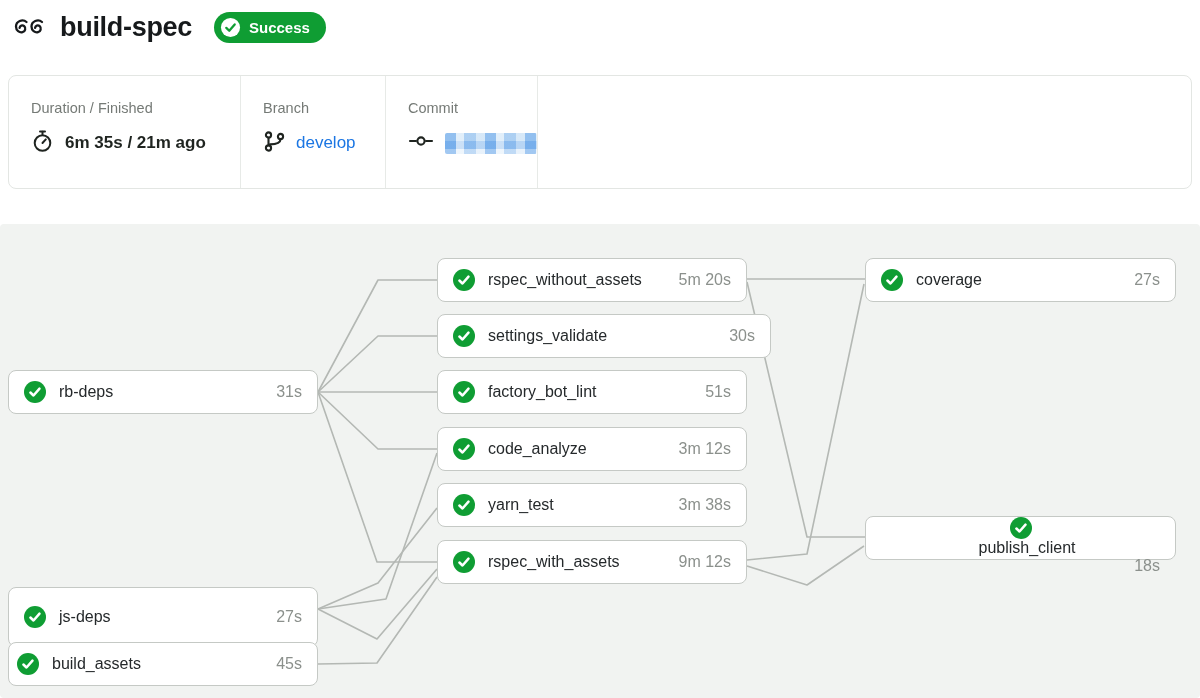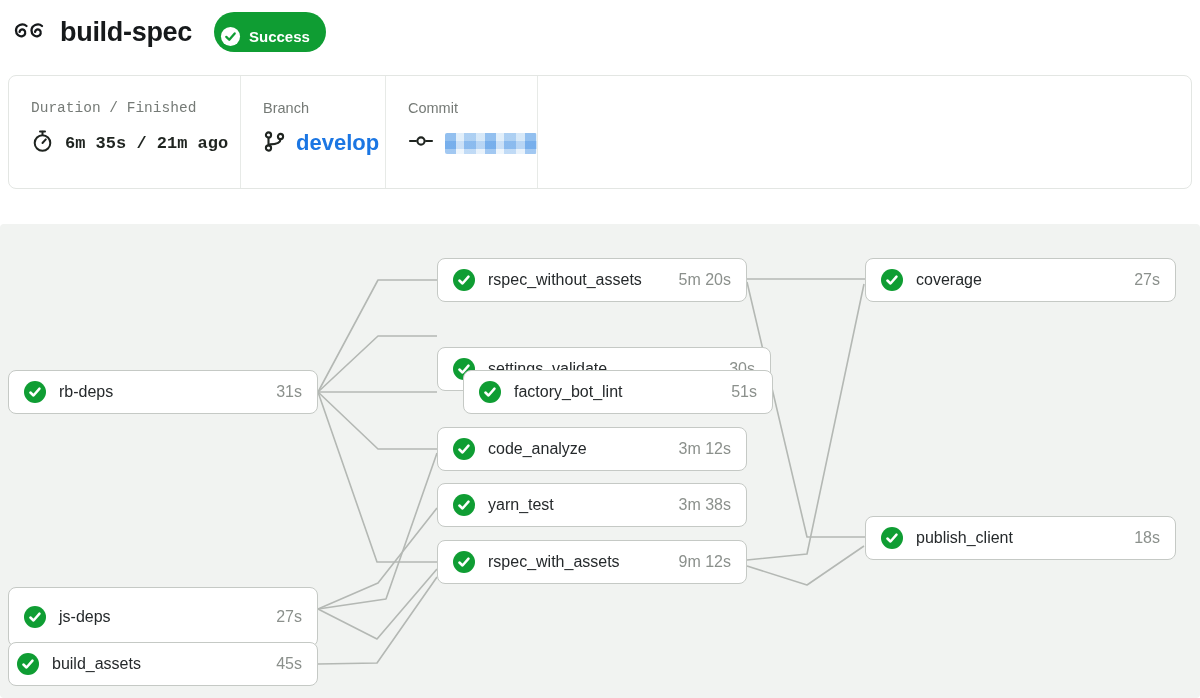--- a/index.html
+++ b/index.html
@@ -4,34 +4,34 @@
 <style>
   * { margin:0; padding:0; box-sizing:border-box; }
   html,body { width:1200px; height:698px; background:#ffffff;
     font-family:"Liberation Sans", sans-serif; overflow:hidden; position:relative; }
 
   
   .hdr { position:absolute; top:12px; left:12px; display:flex; align-items:center; gap:14px; }
   .logo svg { display:block; }
   .title { font-size:27px; font-weight:bold; color:#16191b; letter-spacing:-0.3px; }
   .badge { display:inline-flex; align-items:center; gap:8px; background:#0f9d33;
-    border-radius:999px; padding:14px 16px 5px 6px; margin-left:8px; }
+    border-radius:999px; padding:5px 16px 5px 6px; margin-left:8px; }
   .badge .bc { width:21px; height:21px; }
   .badge .bt { color:#ffffff; font-size:15px; font-weight:600; }
 
   
   .meta { position:absolute; left:8px; right:8px; top:75px; height:114px; background:#fff;
     border:1px solid #e3e6e3; border-radius:8px; display:flex; }
   .meta .sec { padding:24px 0 0 22px; }
   .meta .sec.b { border-right:1px solid #e7eae7; }
-  .s1 { width:232px;font-family:Liberation Mono, monospace; } .s2 { width:145px; } .s3 { width:152px; } .s4 { flex:1; }
+  .s1 { width:232px; } .s2 { width:145px; } .s3 { width:152px; } .s4 { flex:1; }
   .mlabel { font-size:14.5px; color:#757a76; }
   .mval { display:flex; align-items:center; gap:11px; margin-top:13px; }
   .mval .tx { font-size:17px; font-weight:bold; color:#1f2420; }
-  .mval .lk { font-size:22px; font-weight:bold; color:#1b76e3; text-decoration:none; cursor:pointer; }
+  .mval .lk { font-size:17px; font-weight:normal; color:#1b76e3; text-decoration:none; cursor:pointer; }
   .redacted { border-radius:2px; }
   .red-blue { width:96px; height:21px; background-color:#bcd9f4; background-image:
      repeating-linear-gradient(90deg, rgba(44,130,226,.35) 0 11px, rgba(255,255,255,.45) 11px 19px, rgba(44,130,226,.18) 19px 31px, rgba(255,255,255,.25) 31px 40px),
      repeating-linear-gradient(0deg, rgba(255,255,255,.55) 0 5px, rgba(31,118,227,.18) 5px 13px, rgba(255,255,255,.2) 13px 21px); }
   .red-gray { width:572px; height:25px; background-color:#ececec; background-image:
      repeating-linear-gradient(90deg, rgba(0,0,0,.16) 0 15px, rgba(0,0,0,.04) 15px 27px, rgba(0,0,0,.24) 27px 43px, rgba(0,0,0,.02) 43px 58px, rgba(0,0,0,.12) 58px 70px),
      repeating-linear-gradient(0deg, rgba(255,255,255,.75) 0 6px, rgba(0,0,0,.06) 6px 16px, rgba(255,255,255,.45) 16px 25px); }
 
   
   .panel { position:absolute; left:0; right:0; top:224px; height:474px;
@@ -150,29 +150,29 @@
     <span class="du">45s</span>
   </div>
       <div class="node" style="left: 437px; top: 34px; width: 310px; height: 44px;">
     <svg class="ck" viewBox="0 0 22 22">
       <circle cx="11" cy="11" r="11" fill="#0f9d33"></circle>
       <path d="M6.4 11.5 L9.5 14.5 L15.5 7.6" fill="none" stroke="#ffffff" stroke-width="2.5" stroke-linecap="round" stroke-linejoin="round"></path>
     </svg>
     <span class="lb">rspec_without_assets</span>
     <span class="du">5m 20s</span>
   </div>
-      <div class="node" style="left: 437px; top: 90px; width: 334px; height: 44px; margin-top: 33px;">
+      <div class="node" style="left: 437px; top: 90px; width: 334px; height: 44px;">
     <svg class="ck" viewBox="0 0 22 22">
       <circle cx="11" cy="11" r="11" fill="#0f9d33"></circle>
       <path d="M6.4 11.5 L9.5 14.5 L15.5 7.6" fill="none" stroke="#ffffff" stroke-width="2.5" stroke-linecap="round" stroke-linejoin="round"></path>
     </svg>
     <span class="lb">settings_validate</span>
     <span class="du">30s</span>
   </div>
-      <div class="node" style="left: 463px; top: 146px; width: 310px; height: 44px;">
+      <div class="node" style="left: 437px; top: 146px; width: 310px; height: 44px;">
     <svg class="ck" viewBox="0 0 22 22">
       <circle cx="11" cy="11" r="11" fill="#0f9d33"></circle>
       <path d="M6.4 11.5 L9.5 14.5 L15.5 7.6" fill="none" stroke="#ffffff" stroke-width="2.5" stroke-linecap="round" stroke-linejoin="round"></path>
     </svg>
     <span class="lb">factory_bot_lint</span>
     <span class="du">51s</span>
   </div>
       <div class="node" style="left: 437px; top: 203px; width: 310px; height: 44px;">
     <svg class="ck" viewBox="0 0 22 22">
       <circle cx="11" cy="11" r="11" fill="#0f9d33"></circle>
@@ -198,21 +198,21 @@
     <span class="du">9m 12s</span>
   </div>
       <div class="node" style="left: 865px; top: 34px; width: 311px; height: 44px;">
     <svg class="ck" viewBox="0 0 22 22">
       <circle cx="11" cy="11" r="11" fill="#0f9d33"></circle>
       <path d="M6.4 11.5 L9.5 14.5 L15.5 7.6" fill="none" stroke="#ffffff" stroke-width="2.5" stroke-linecap="round" stroke-linejoin="round"></path>
     </svg>
     <span class="lb">coverage</span>
     <span class="du">27s</span>
   </div>
-      <div class="node" style="left: 865px; top: 292px; width: 311px; height: 44px;">
+      <div class="node" style="left: 865px; top: 292px; width: 311px; height: 44px; flex-direction: column;">
     <svg class="ck" viewBox="0 0 22 22">
       <circle cx="11" cy="11" r="11" fill="#0f9d33"></circle>
       <path d="M6.4 11.5 L9.5 14.5 L15.5 7.6" fill="none" stroke="#ffffff" stroke-width="2.5" stroke-linecap="round" stroke-linejoin="round"></path>
     </svg>
     <span class="lb">publish_client</span>
     <span class="du">18s</span>
   </div>
     </div>
 </div>
 

